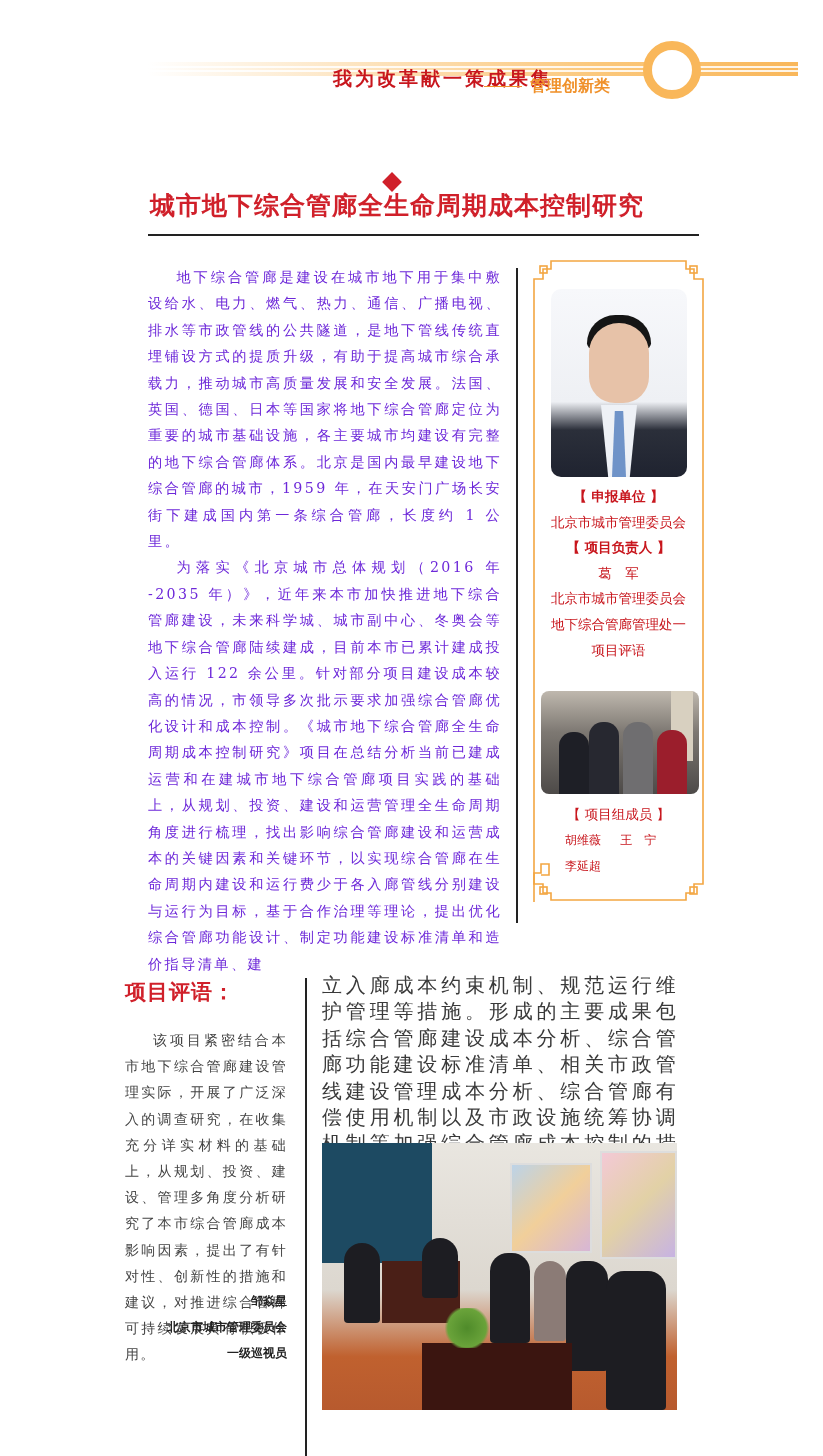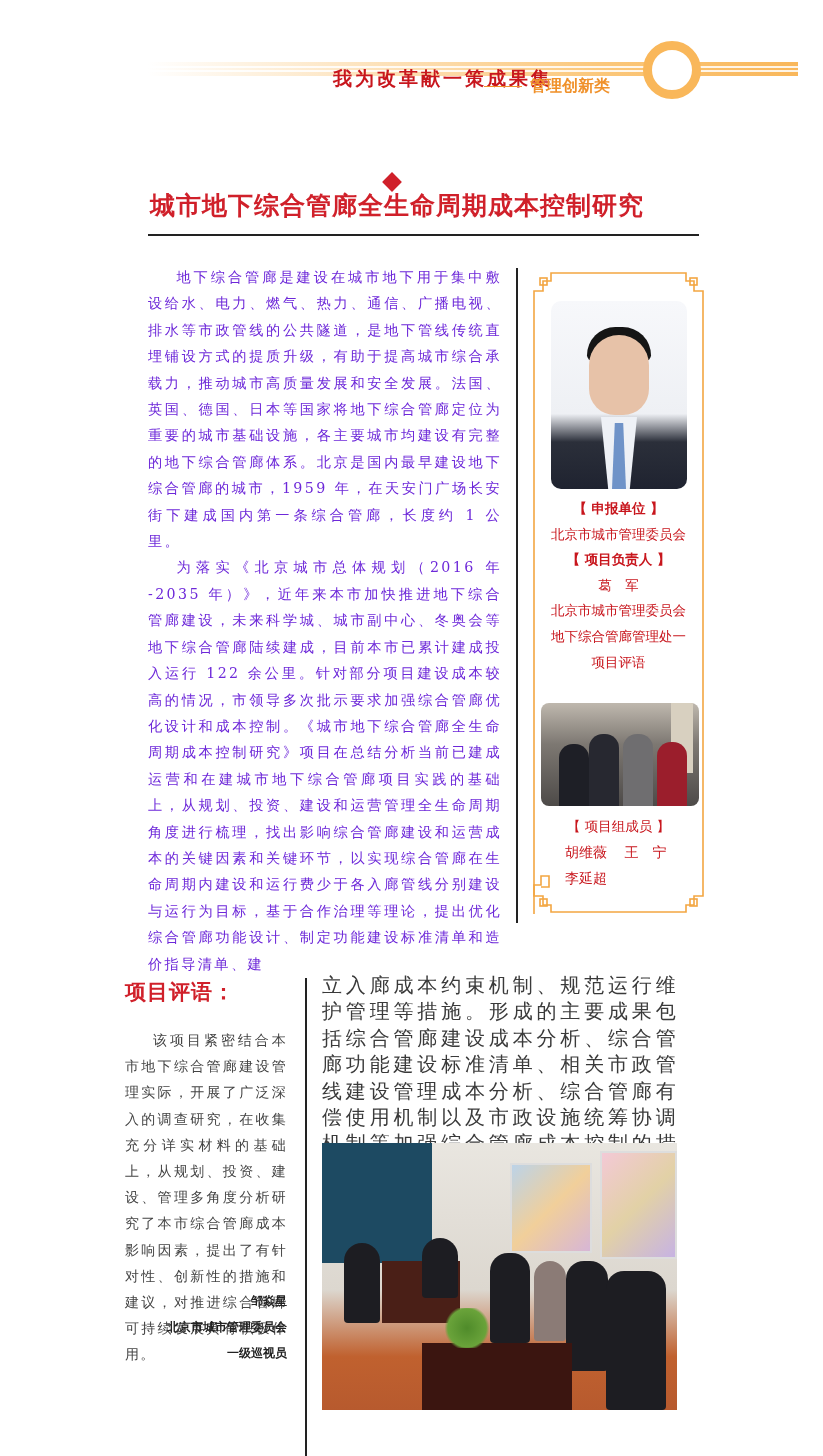--- a/index.html
+++ b/index.html
@@ -25,40 +25,40 @@
   .diamond { width: 14px; height: 14px; background: #d0202a; transform: rotate(45deg); margin: 0 14px 0 4px; }
   .title-rule { position: absolute; left: 148px; top: 234px; width: 551px; height: 1.5px; background: #222; }
 
   
   .col-text { position: absolute; left: 148px; top: 264px; width: 354px; font-size: 14.2px; line-height: 26.4px;
     color: #6d28d9; text-align: justify; letter-spacing: 2.4px; }
   .col-text p { text-indent: 2em; }
   .vrule { position: absolute; width: 1.5px; background: #222; }
 
   
-  .card { position: absolute; left: 533px; top: 271px; width: 151px; height: 643px; }
+  .card { position: absolute; left: 533px; top: 259px; width: 151px; height: 643px; }
   .card svg.frame { position: absolute; left: 0; top: 0; }
   .photo { position: absolute; left: 18px; top: 30px; width: 136px; height: 188px; border-radius: 10px;
     background: linear-gradient(180deg, #f7f8fb 0%, #eef0f4 60%, #2b2f3a 75%, #1f2330 100%); overflow: hidden; }
   .photo .head { position: absolute; left: 38px; top: 34px; width: 60px; height: 80px; border-radius: 30px 30px 26px 26px;
     background: #e7c2a8; }
   .photo .hair { position: absolute; left: 36px; top: 26px; width: 64px; height: 34px; border-radius: 30px 30px 6px 6px; background: #151515; }
   .photo .collar { position: absolute; left: 50px; top: 116px; width: 36px; height: 72px; background: #eef1f6;
     clip-path: polygon(0 0, 100% 0, 80% 100%, 20% 100%); }
   .photo .tie { position: absolute; left: 61px; top: 122px; width: 14px; height: 66px; background: #6f93c8;
     clip-path: polygon(20% 0, 80% 0, 100% 100%, 0 100%); }
   .card-text { position: absolute; left: 0; width: 171px; text-align: center; font-family: "DejaVu Sans", sans-serif;
     color: #c8161d; font-size: 13.5px; line-height: 25.6px; }
   .card-text .hd { font-weight: bold; }
   .group-photo { position: absolute; left: 8px; top: 432px; width: 158px; height: 103px; border-radius: 8px; overflow: hidden;
     background: linear-gradient(180deg, #bfb8ae 0%, #7d7872 40%, #4d4a48 100%); }
   .group-photo .p { position: absolute; bottom: 0; width: 30px; border-radius: 14px 14px 0 0; }
   .group-photo .sign { position: absolute; right: 6px; top: 0; width: 22px; height: 70px; background: #d8d0c0; }
 
-  .members { position: absolute; left: 32px; top: 541px; font-family: Liberation Serif, serif; color: #c8161d; font-size: 14px; line-height: 26px; }
+  .members { position: absolute; left: 32px; top: 541px; font-family: Liberation Mono, monospace; color: #c8161d; font-size: 12px; line-height: 26px; }
 
   
   .cmt-title { position: absolute; left: 125px; top: 978px; font-size: 21px; font-weight: bold; color: #d0202a;
     font-family: "DejaVu Sans", sans-serif; letter-spacing: 1px; }
   .cmt-body { position: absolute; left: 125px; top: 1027px; width: 162px; font-size: 14px; line-height: 26.2px;
     color: #444; text-align: justify; letter-spacing: 1.2px; }
   .cmt-body p { text-indent: 2em; }
   .cmt-sign { position: absolute; left: 125px; width: 162px; text-align: right; font-family: "DejaVu Sans", sans-serif;
     font-weight: bold; font-size: 12px; color: #222; line-height: 26px; }
 

